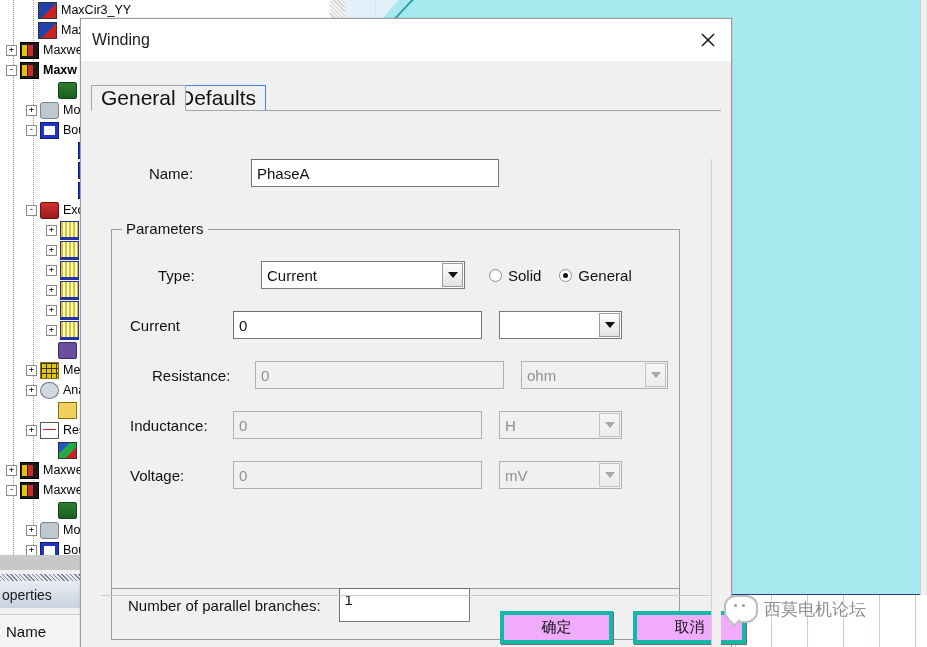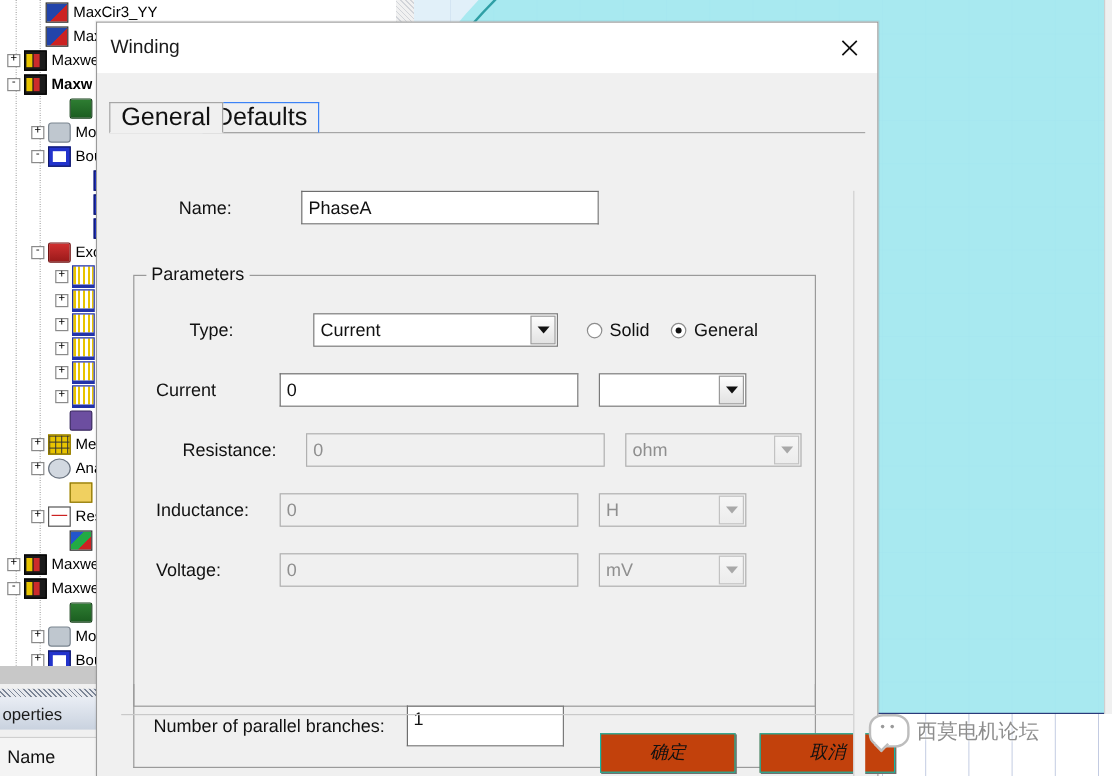--- a/index.html
+++ b/index.html
@@ -298,24 +298,24 @@
     width:13px;height:13px;border-radius:50%;
     background:#fff;border:1px solid #8d8d8d;position:relative;box-sizing:border-box;
   }
   .radio.checked .dot::after{
     content:"";position:absolute;left:3px;top:3px;width:5px;height:5px;
     border-radius:50%;background:#111;
   }
 
   .btn{
     box-sizing:border-box;
-    background:#c2410c;border:1px solid #14b8a6;
+    background:#f0abfc;border:4px solid #14b8a6;
     box-shadow:1px 1px 0 #6f6f6f;
     display:flex;align-items:center;justify-content:center;
-    font-size:15px;color:#111;cursor:default;font-style:italic;
+    font-size:15px;color:#111;cursor:default;
   }
   .btn.cn{font-family:"DejaVu Sans", sans-serif;font-size:15px;}
   #dialog-scroll{
     position:absolute;right:0;top:49px;width:9px;bottom:0;
     background:#f0f0f0;border-left:1px solid #d0d0d0;
   }
   #bottom-sep{
     position:absolute;left:10px;bottom:52px;right:10px;height:1px;background:#c9c9c9;
   }
   #ok-btn{position:absolute;left:409px;bottom:4px;width:113px;height:33px;}

